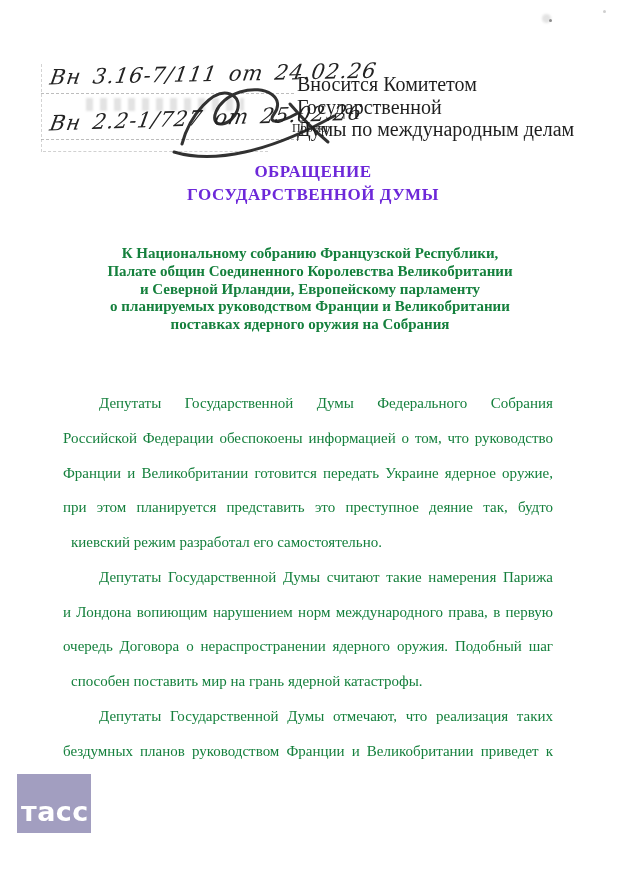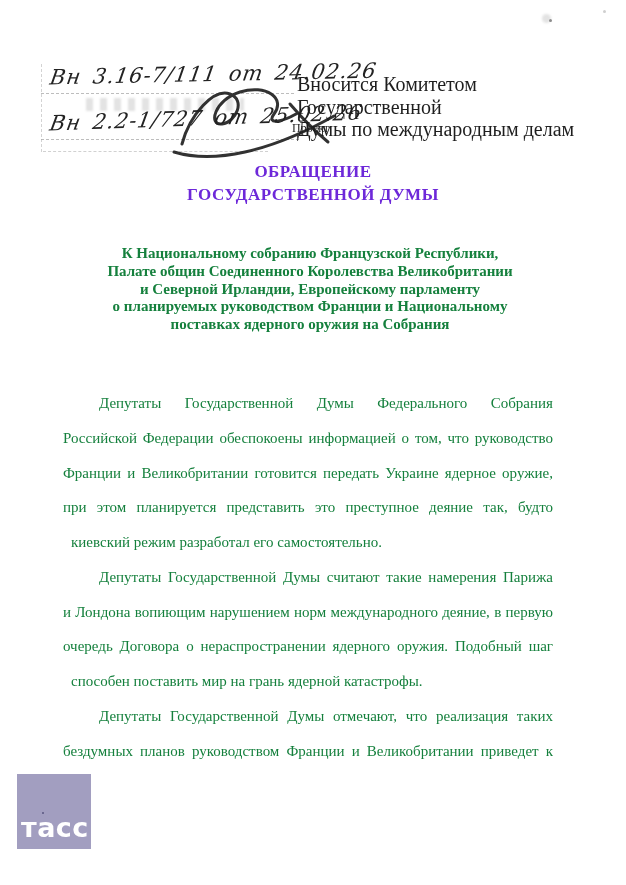--- a/index.html
+++ b/index.html
@@ -50,21 +50,21 @@
   .subject{position:absolute;left:43px;top:245px;width:534px;text-align:center;
     font-weight:bold;font-size:15px;line-height:17.8px;color:#15803d;}
 
   
   .body-text{position:absolute;left:63px;top:386px;width:490px;font-size:15px;color:#15803d;}
   .bline{height:34.75px;line-height:34.75px;text-align:justify;text-align-last:justify;white-space:normal;}
   .bline.indent{padding-left:36px;}
   .bline.endline{text-align-last:left;margin-left:8px;}
 
   
-  .tass{position:absolute;left:17px;top:774px;width:74px;height:75px;background:#a29ec0;text-align:center;}
+  .tass{position:absolute;left:17px;top:774px;width:74px;height:59px;background:#a29ec0;text-align:center;}
   .tass span{
     position:absolute;left:4px;bottom:8px;
     font-family:"DejaVu Sans","Liberation Sans",sans-serif;
     font-weight:bold;font-size:27px;line-height:27px;letter-spacing:.5px;color:#ffffff;
   }
   .tassdot{position:absolute;left:25px;top:38px;width:2px;height:2px;background:#6b6890;}
 </style>
 </head>
 <body>
 
@@ -99,32 +99,32 @@
 
   <div class="title">
     <div>ОБРАЩЕНИЕ</div>
     <div>ГОСУДАРСТВЕННОЙ ДУМЫ</div>
   </div>
 
   <div class="subject">
     <div>К Национальному собранию Французской Республики,</div>
     <div>Палате общин Соединенного Королевства Великобритании</div>
     <div>и Северной Ирландии, Европейскому парламенту</div>
-    <div>о планируемых руководством Франции и Национальному</div>
+    <div>о планируемых руководством Франции и Великобритании</div>
     <div>поставках ядерного оружия на Собрания</div>
   </div>
 
   <div class="body-text">
     <div class="bline indent">Депутаты Государственной Думы Федерального Собрания</div>
     <div class="bline">Российской Федерации обеспокоены информацией о том, что руководство</div>
     <div class="bline">Франции и Великобритании готовится передать Украине ядерное оружие,</div>
     <div class="bline">при этом планируется представить это преступное деяние так, будто</div>
     <div class="bline endline">киевский режим разработал его самостоятельно.</div>
     <div class="bline indent">Депутаты Государственной Думы считают такие намерения Парижа</div>
-    <div class="bline">и Лондона вопиющим нарушением норм международного деяние, в первую</div>
+    <div class="bline">и Лондона вопиющим нарушением норм международного права, в первую</div>
     <div class="bline">очередь Договора о нераспространении ядерного оружия. Подобный шаг</div>
     <div class="bline endline">способен поставить мир на грань ядерной катастрофы.</div>
     <div class="bline indent">Депутаты Государственной Думы отмечают, что реализация таких</div>
     <div class="bline">бездумных планов руководством Франции и Великобритании приведет к</div>
   </div>
 
   <div class="tass">
     <div class="tassdot"></div>
     <span>тасс</span>
   </div>

